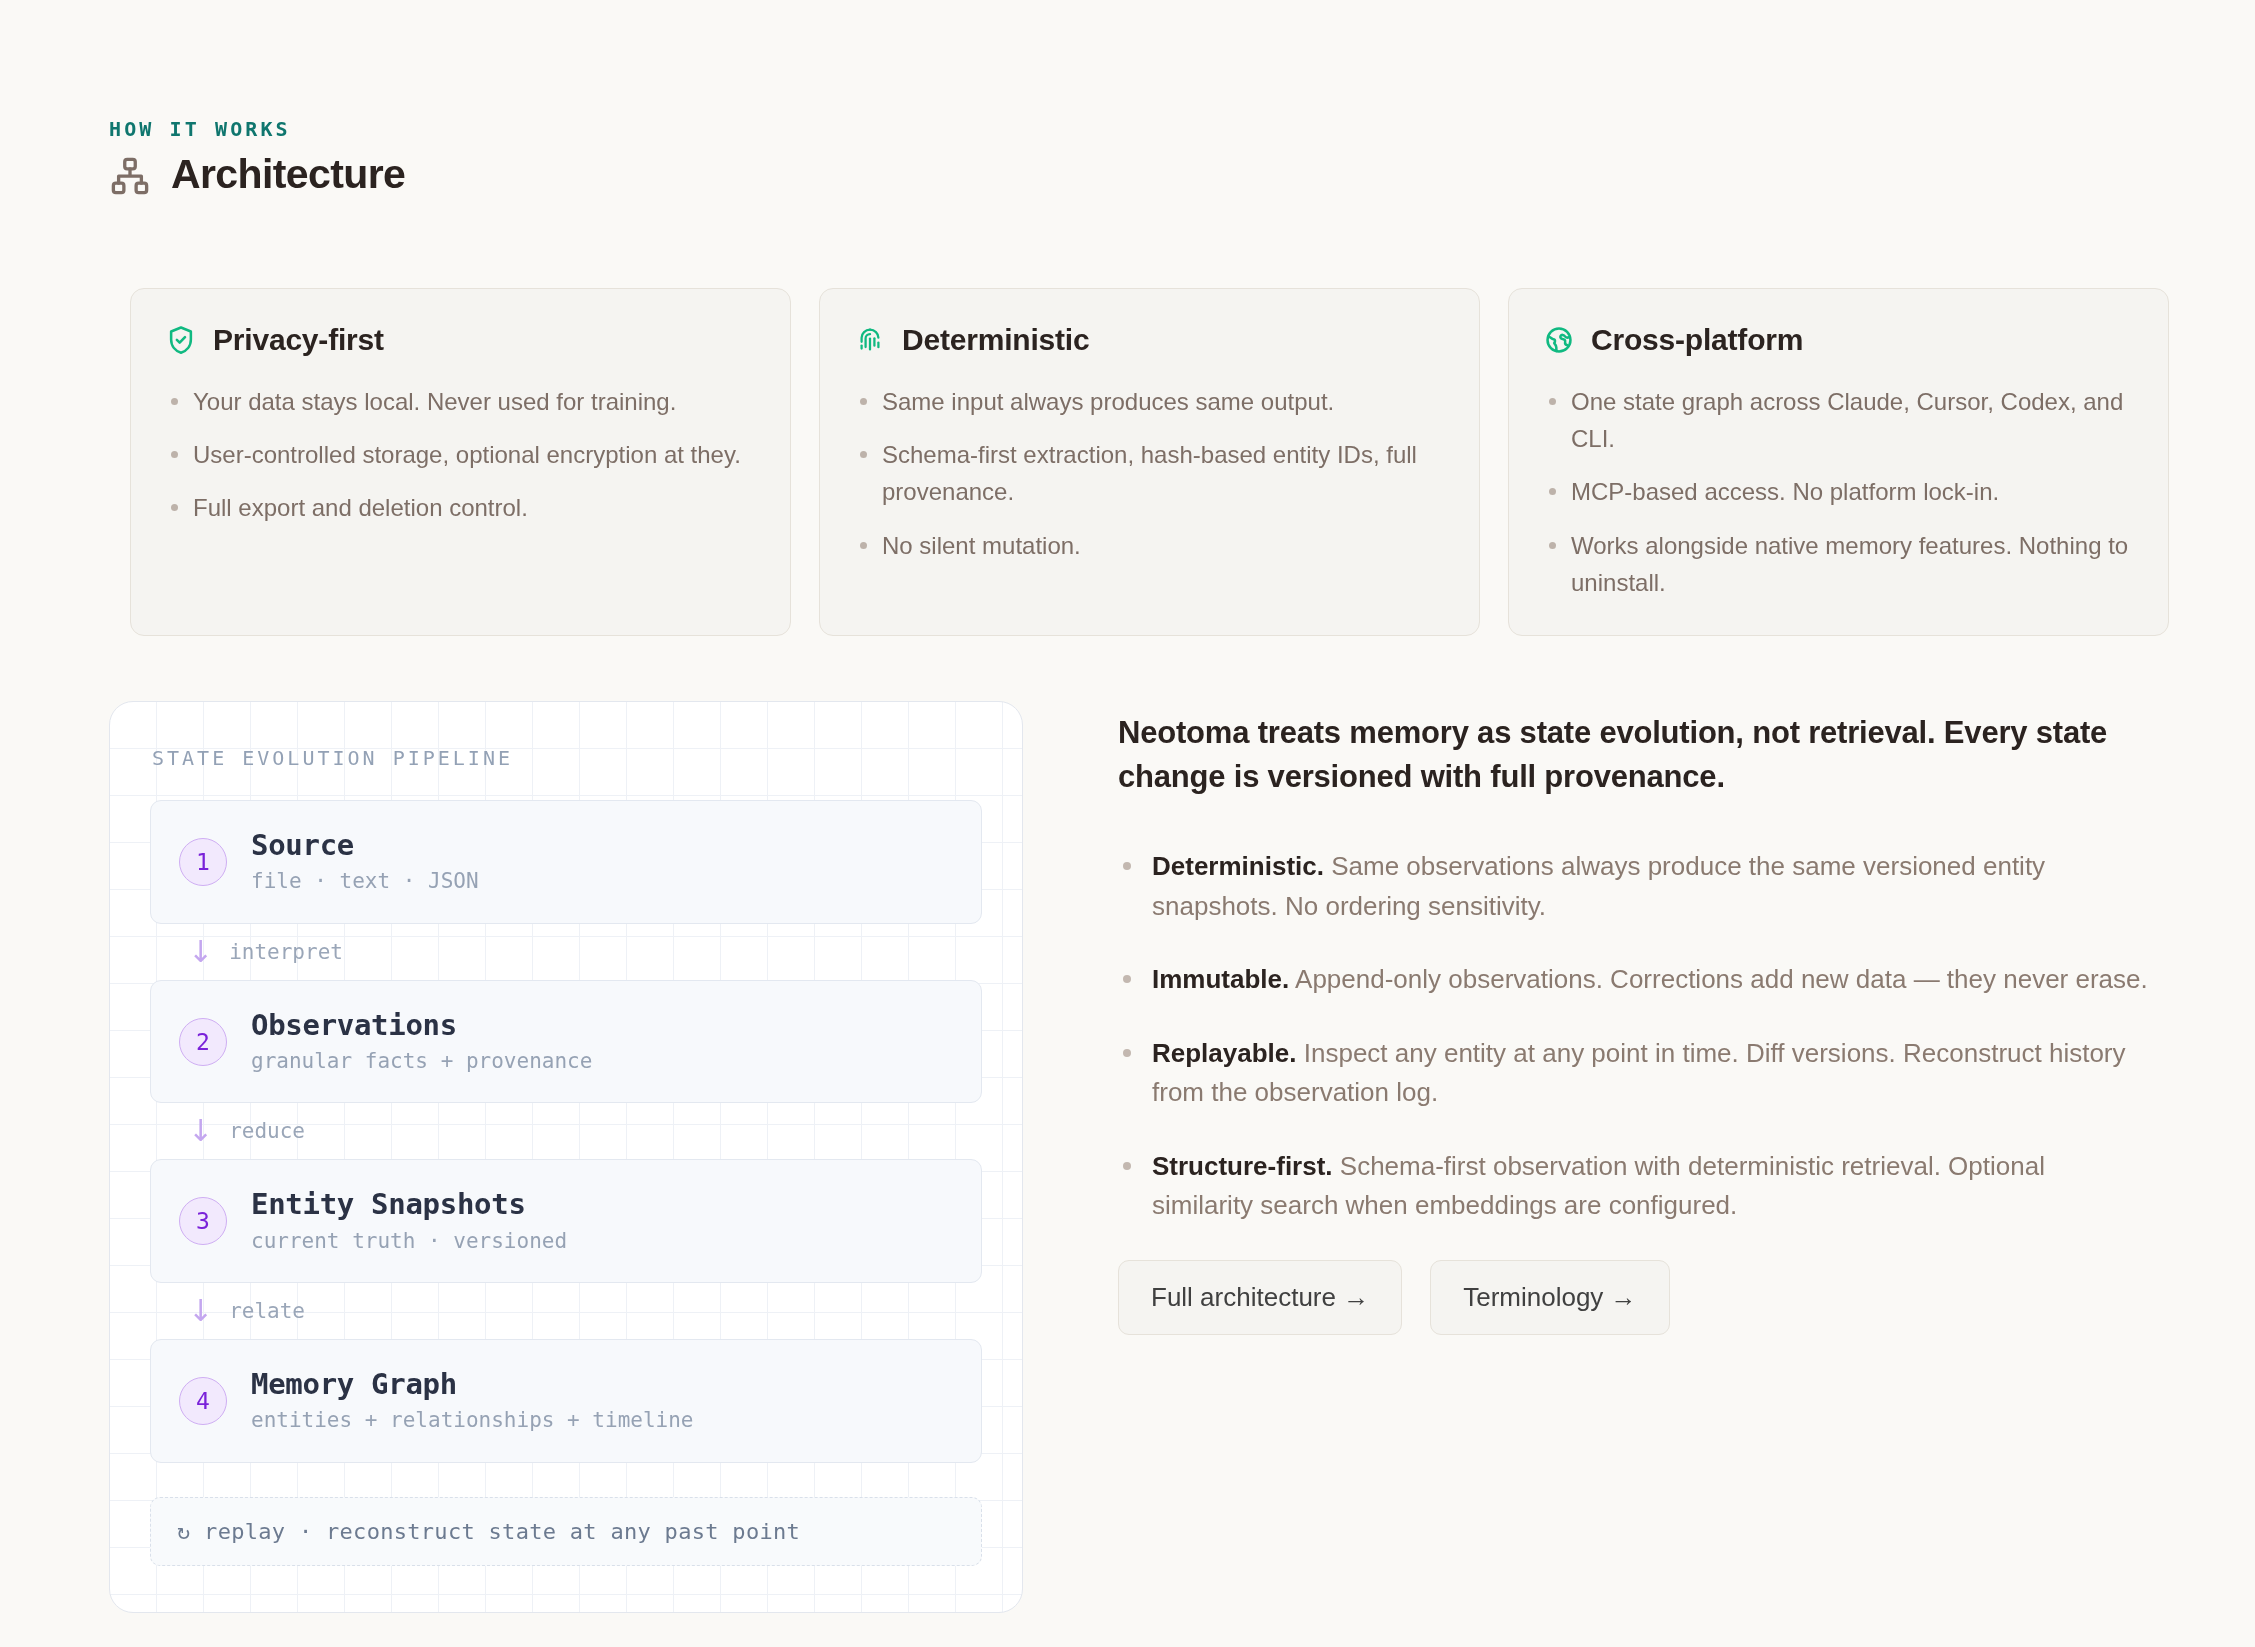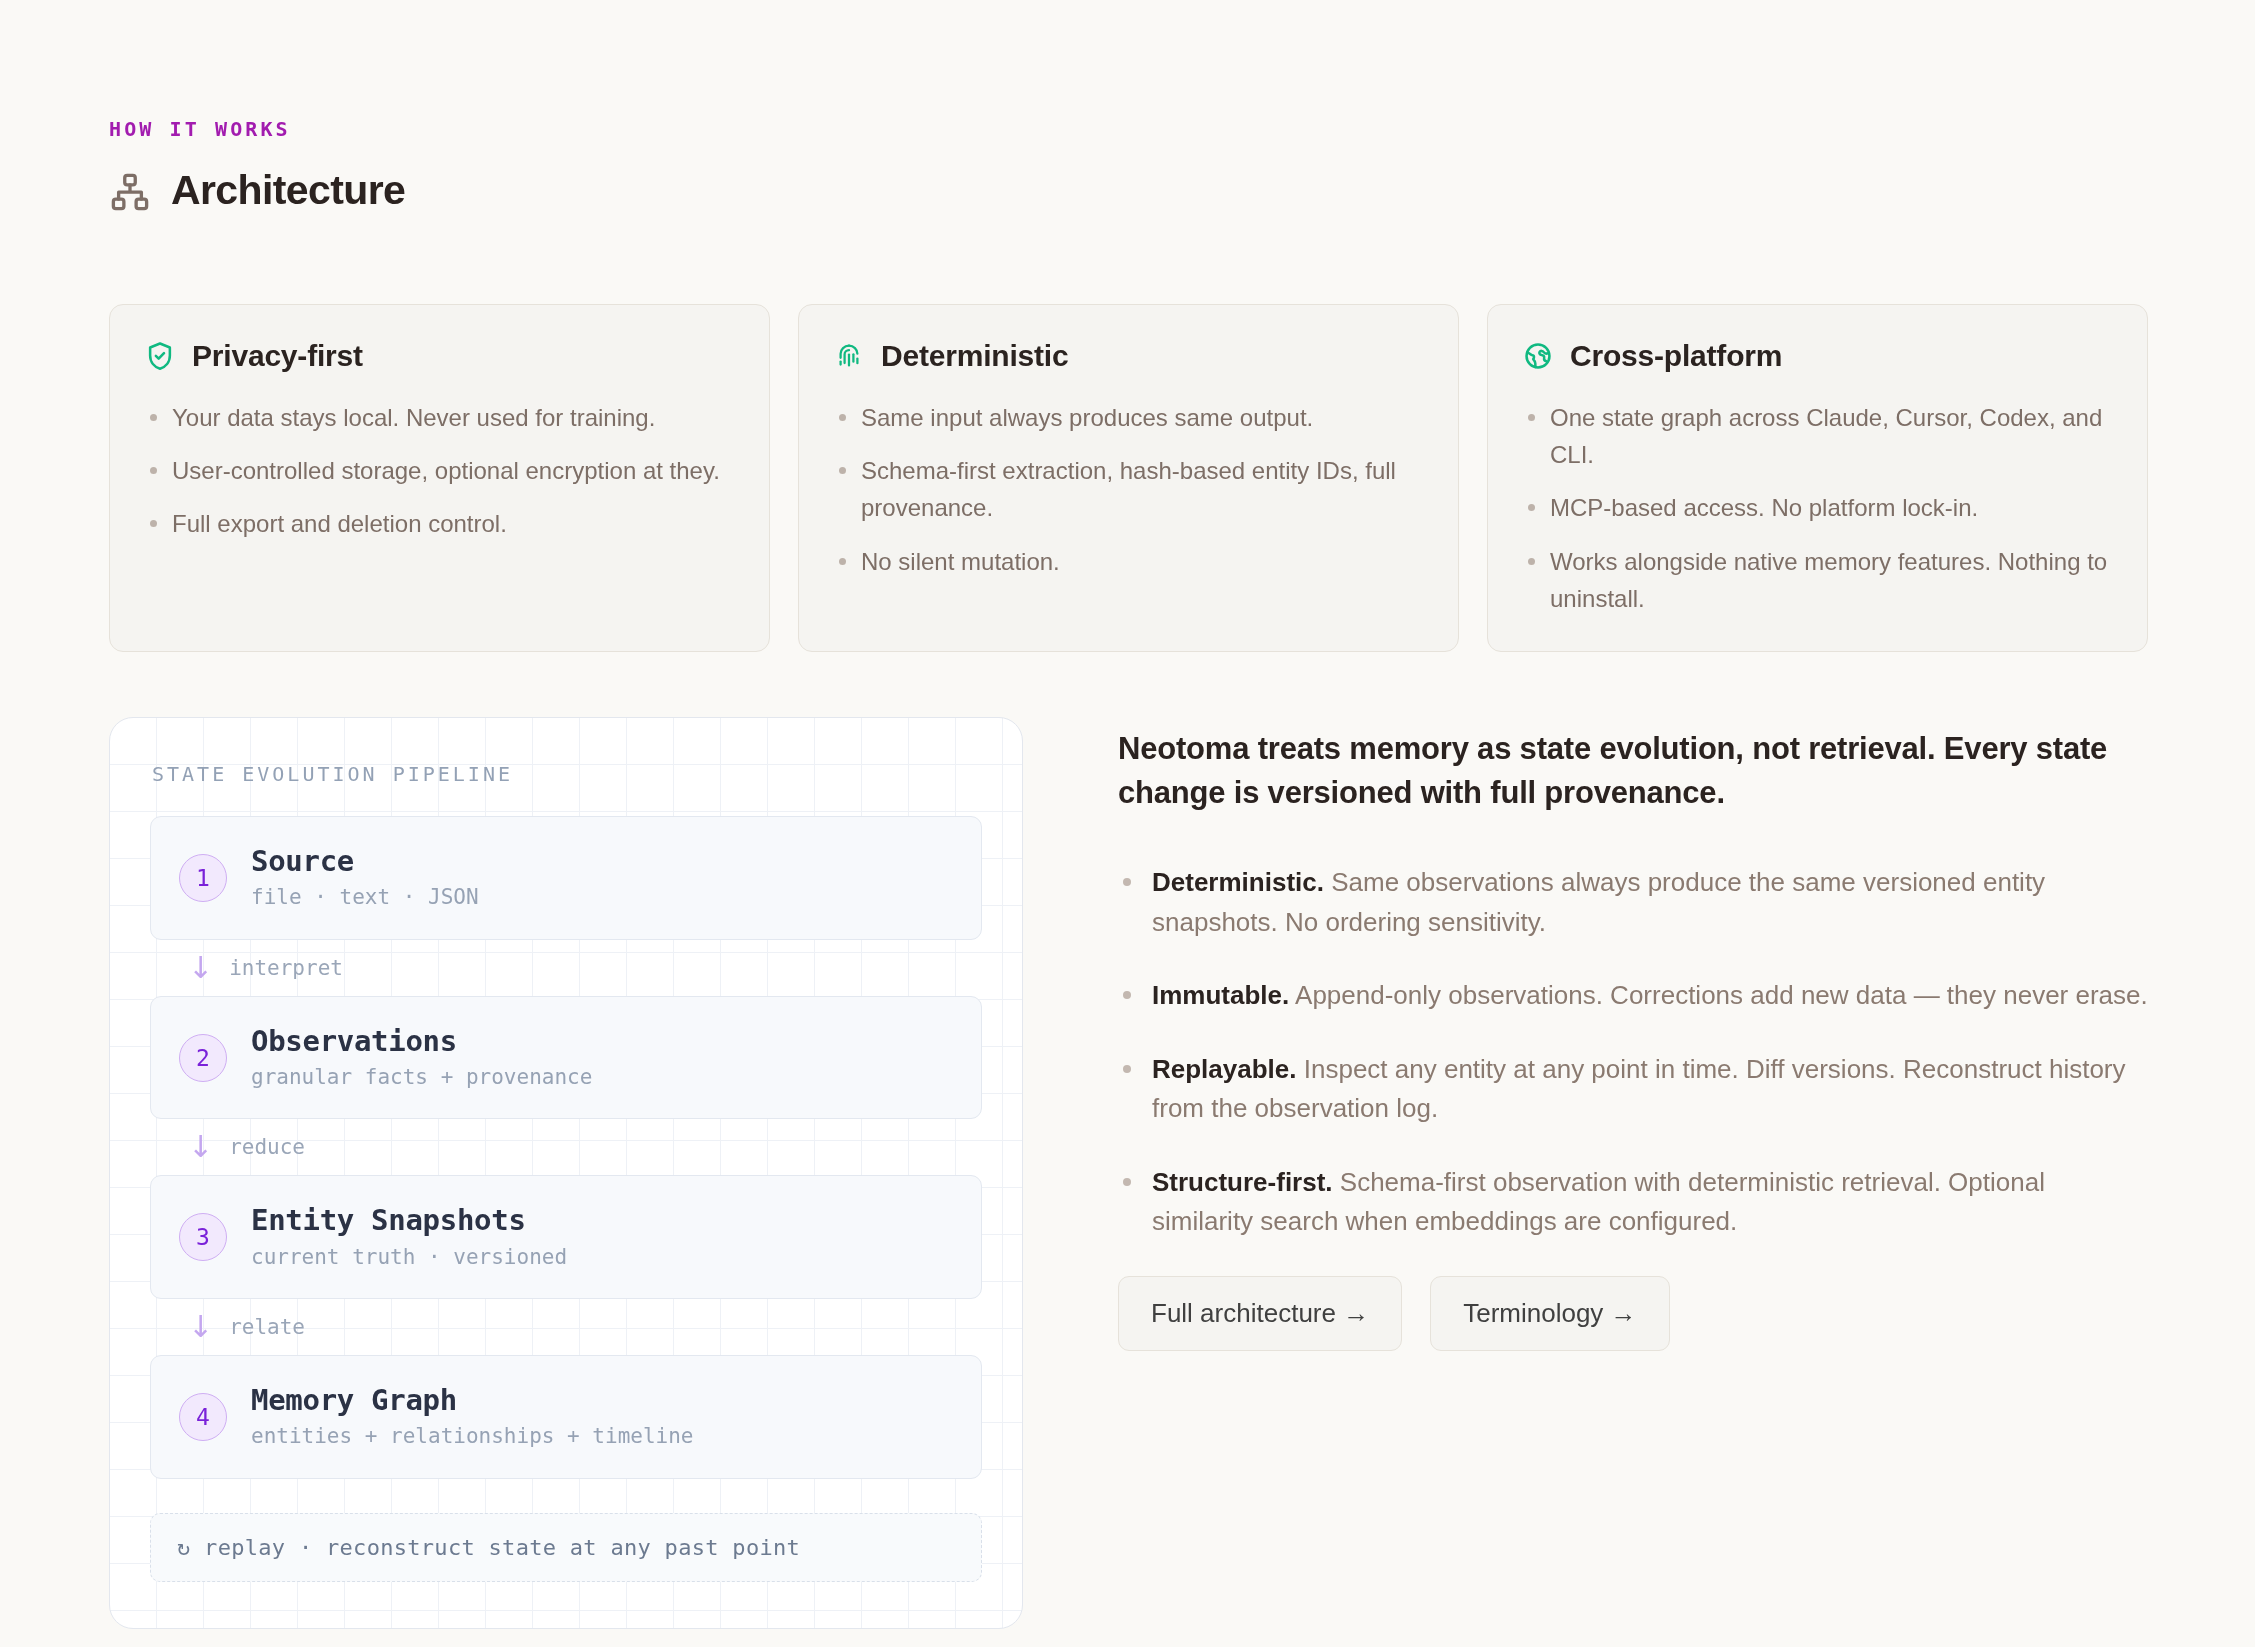--- a/index.html
+++ b/index.html
@@ -11,35 +11,35 @@
     -webkit-font-smoothing: antialiased;
   }
   .page { position: relative; width: 2255px; height: 1647px; padding: 117px 0 0 109px; }
 
   
   .eyebrow {
     font-family: "DejaVu Sans Mono", monospace;
     font-size: 20px;
     letter-spacing: 3.1px;
     font-weight: 700;
-    color: #a21caf;
-    margin-bottom: 26px;
+    color: #0f766e;
+    margin-bottom: 10px;
   }
   .title-row { display: flex; align-items: center; gap: 20px; margin-bottom: 0; }
   .title-icon { width: 42px; height: 42px; display: block; flex: none; margin-top: 4px; }
   .page-title {
     font-size: 41px;
     font-weight: 700;
     color: #2b2320;
     letter-spacing: -0.6px;
     line-height: 1;
   }
 
   
-  .cards { display: flex; gap: 28px; margin-top: 91px; width: 2039px; }
+  .cards { display: flex; gap: 28px; margin-top: 91px; width: 2039px; margin-left: 21px; }
   .card {
     flex: 1 1 0;
     background: #f5f4f1;
     border: 1.5px solid #e6e2da;
     border-radius: 14px;
     padding: 34px 34px 30px 34px;
     min-height: 348px;
   }
   .card-head { display: flex; align-items: center; gap: 16px; margin-bottom: 26px; }
   .card-icon { width: 32px; height: 32px; flex: none; display: block; }

